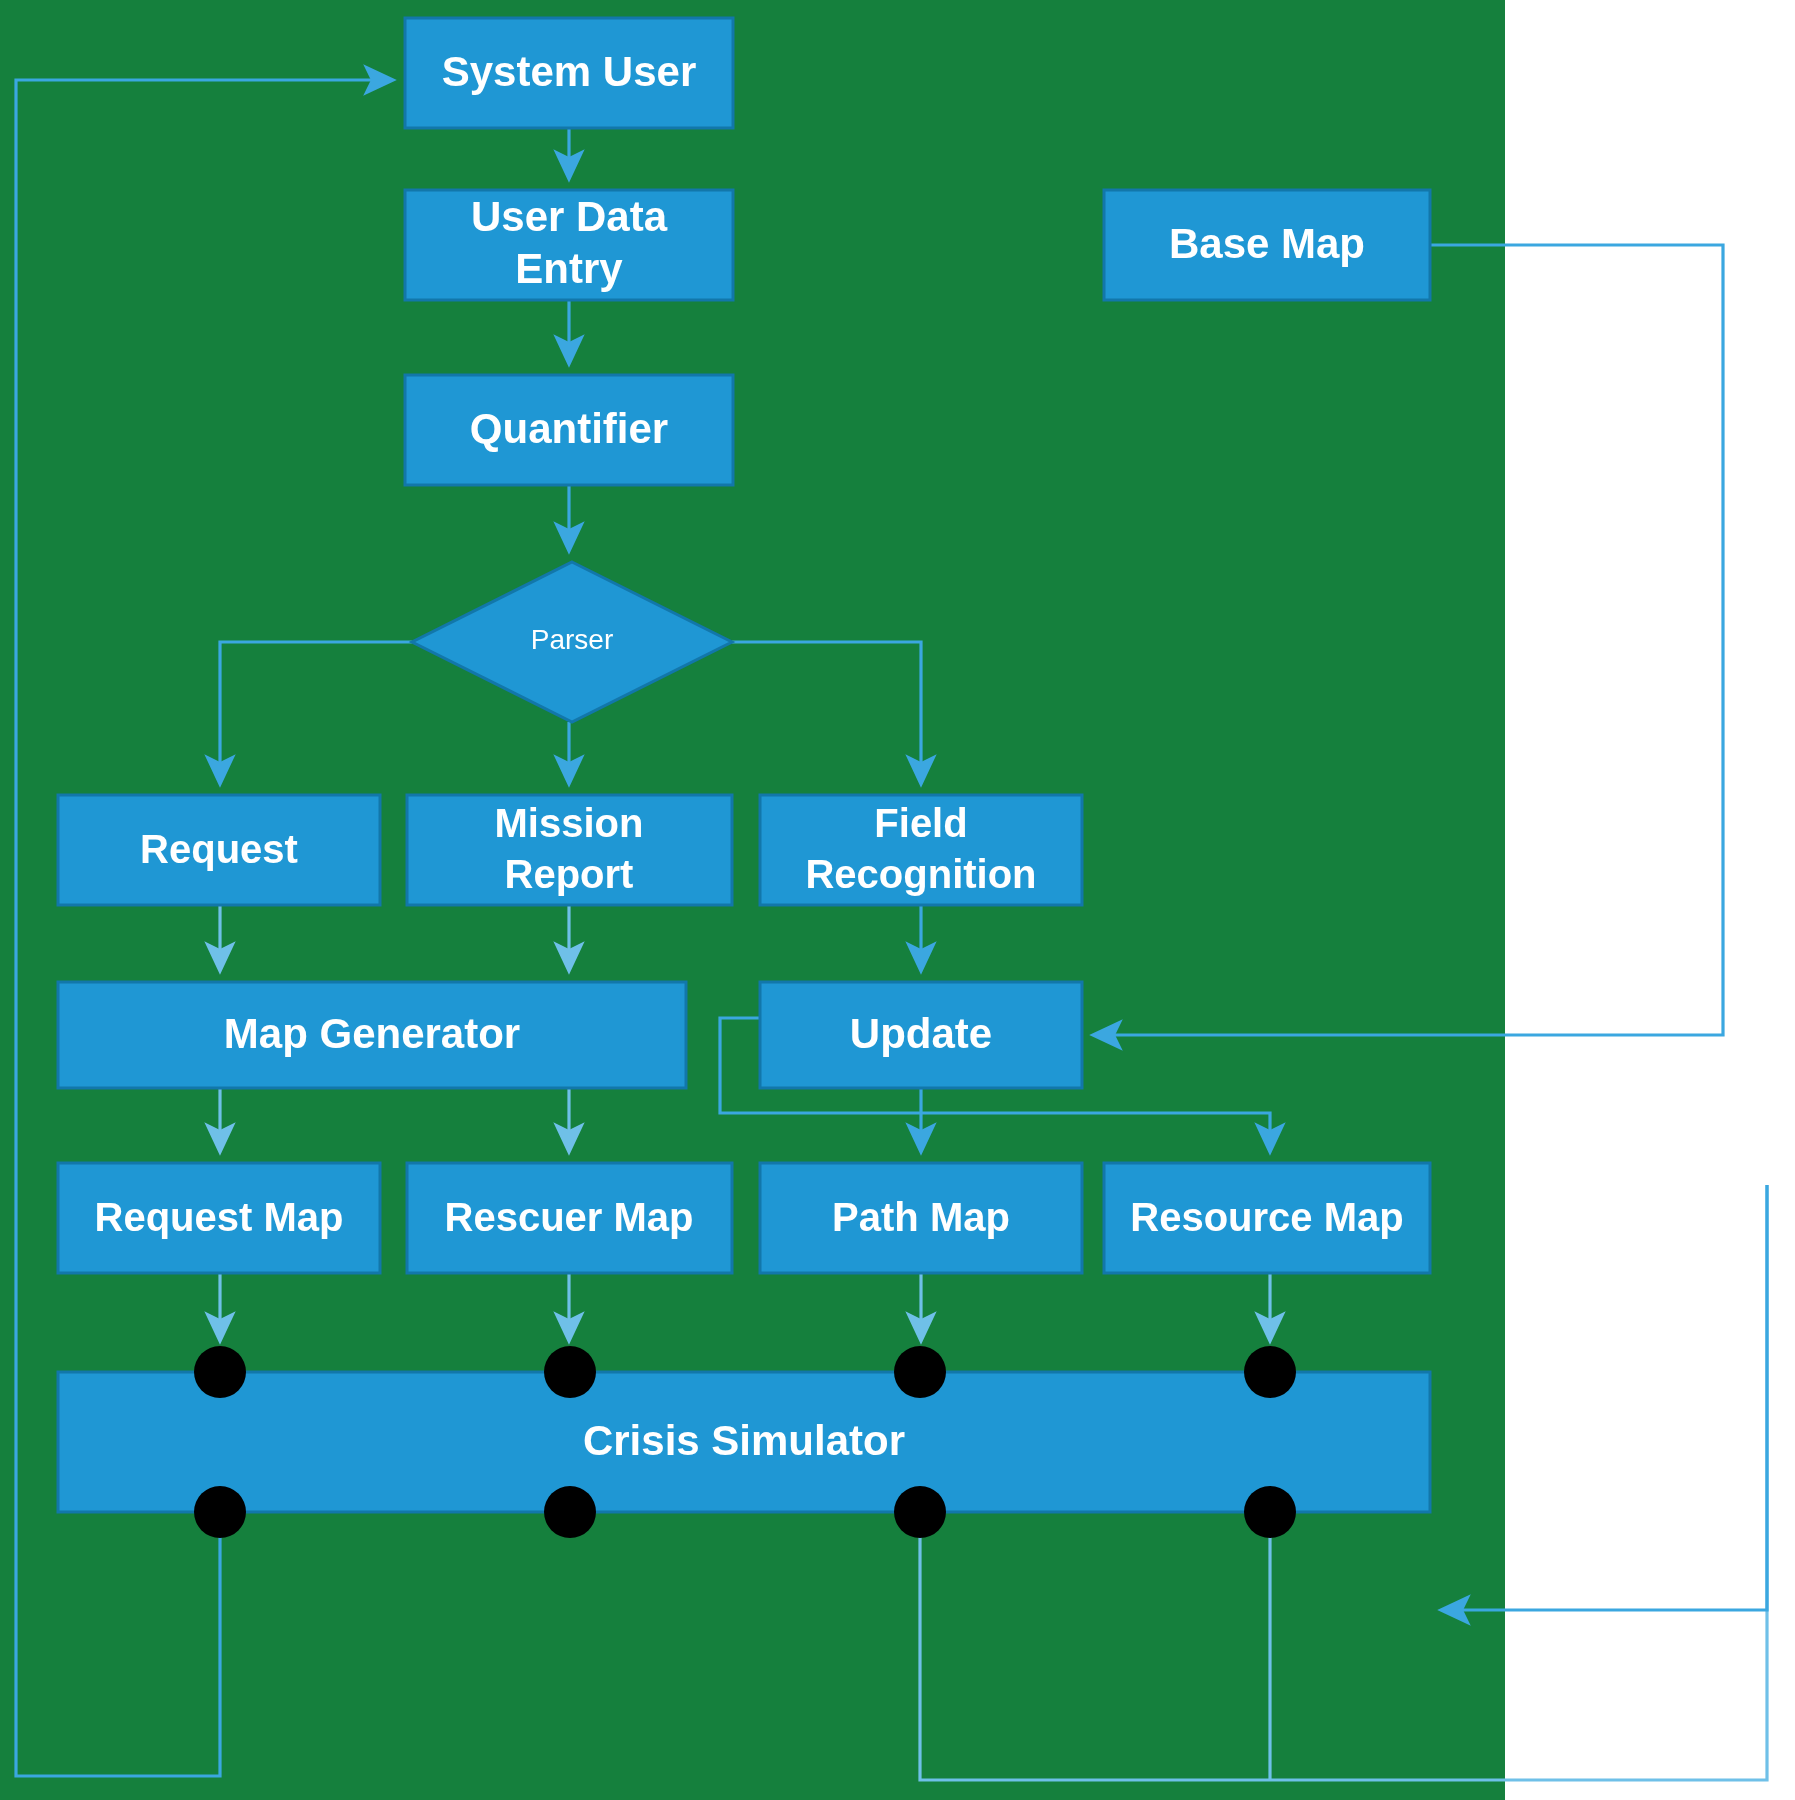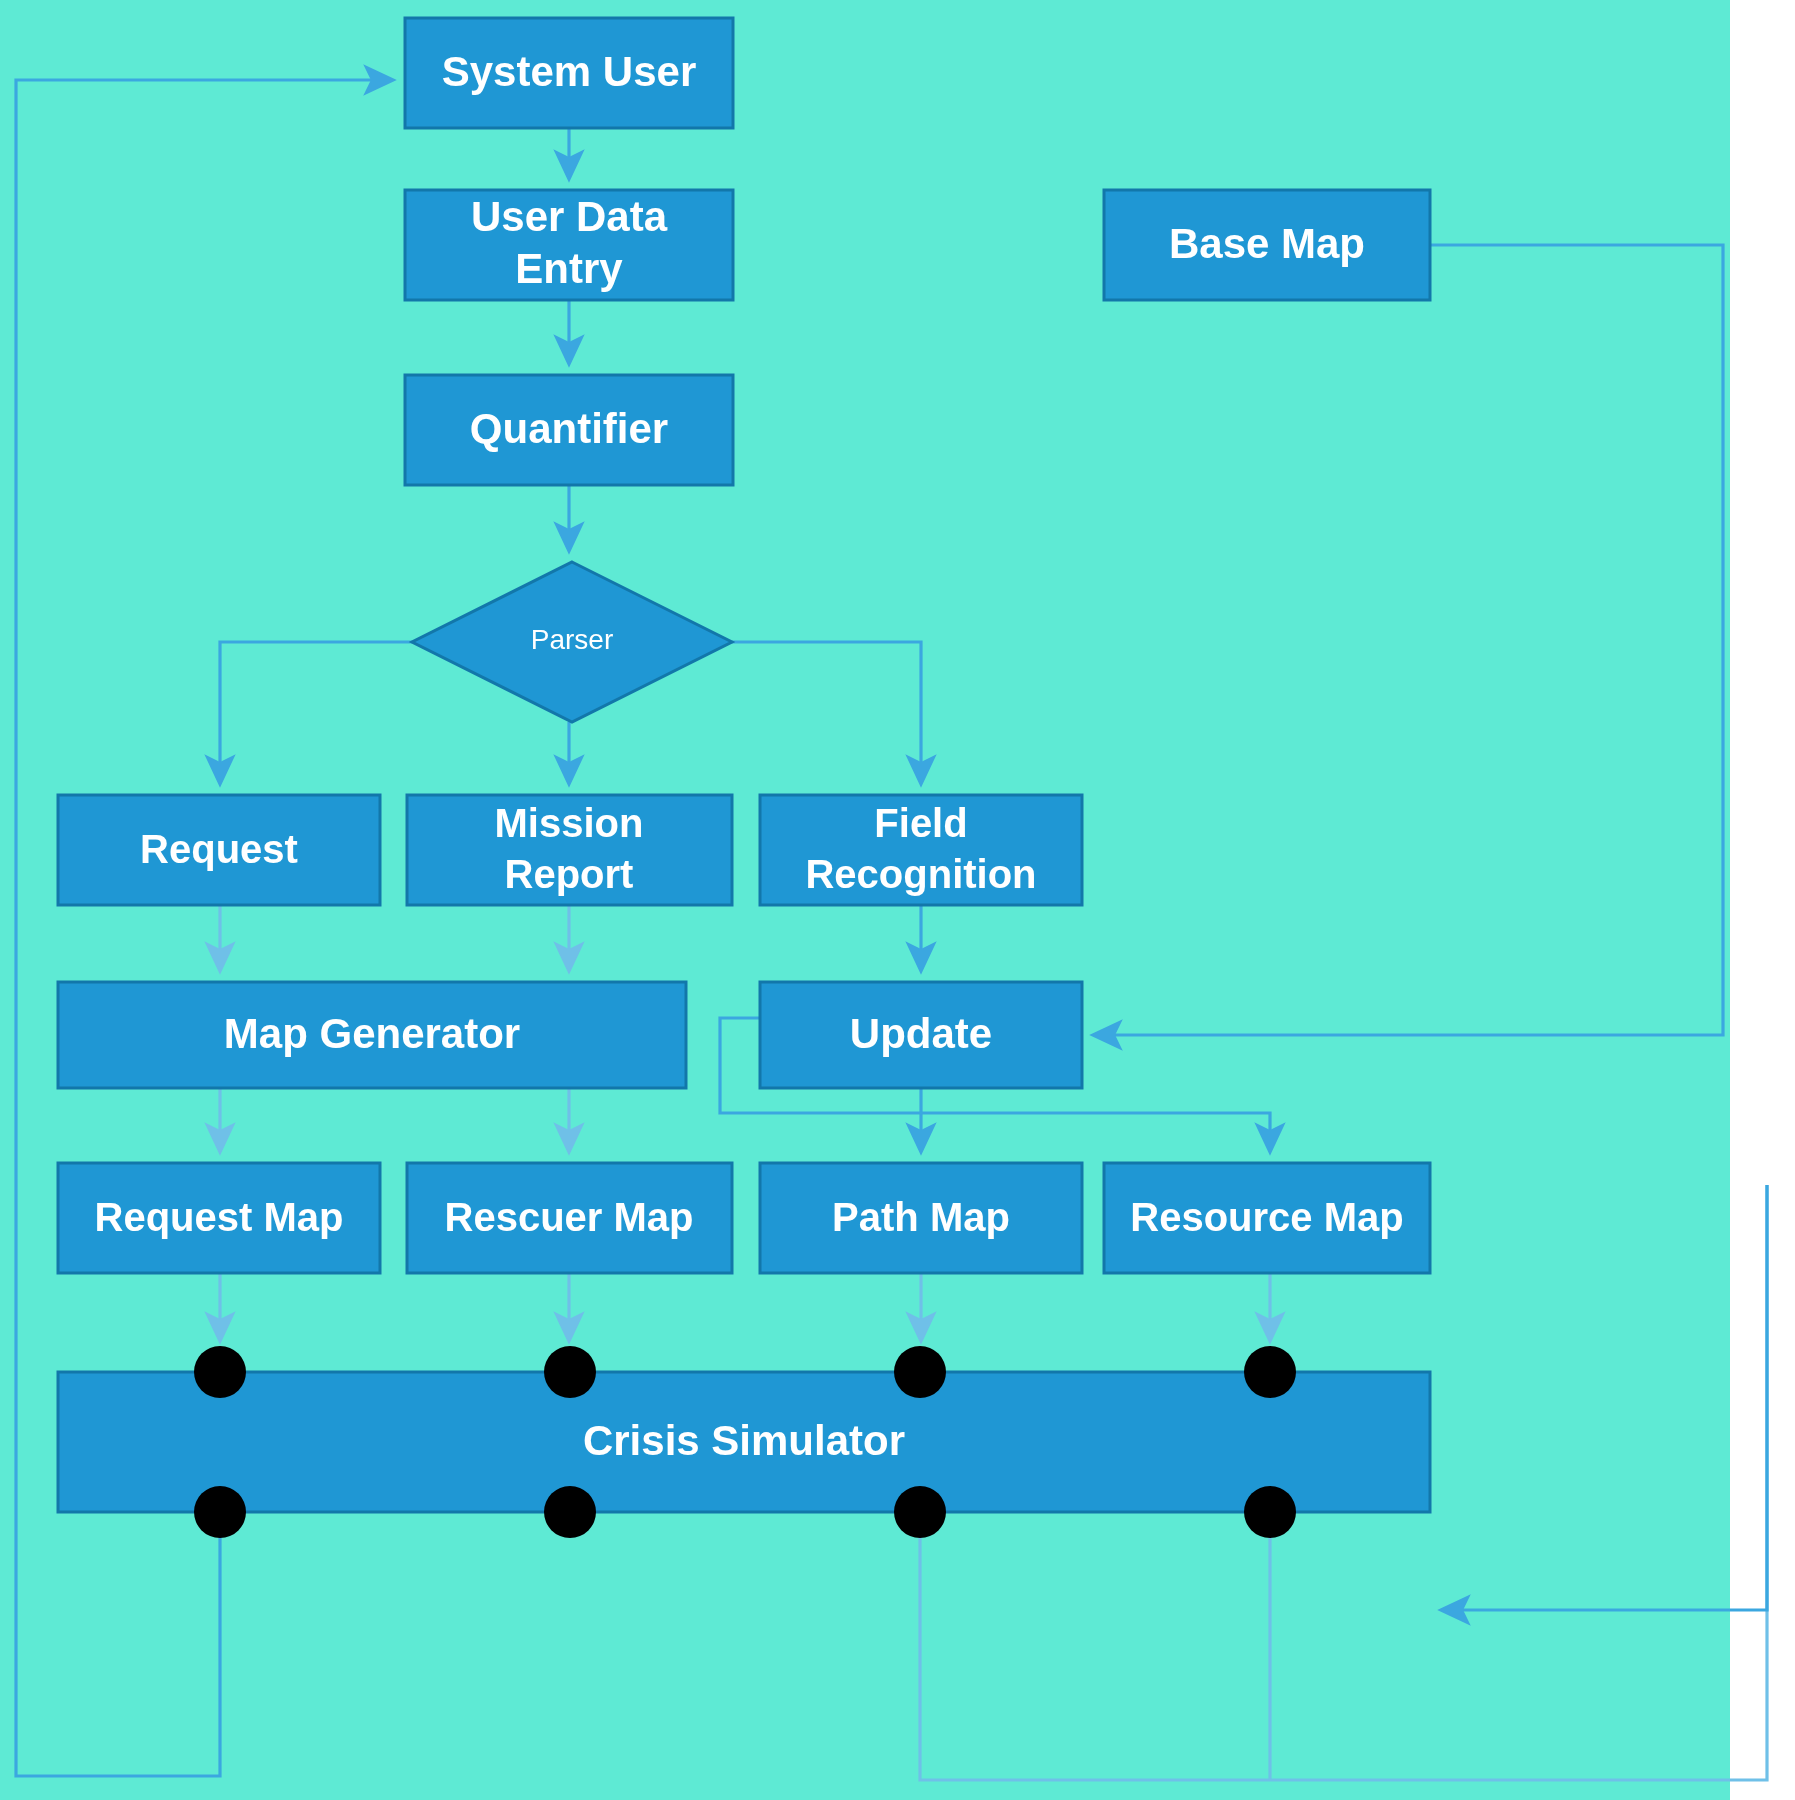--- a/index.html
+++ b/index.html
@@ -8,23 +8,23 @@
     background: #ffffff;
   }
   body {
     width: 1795px;
     height: 1800px;
     font-family: "Liberation Sans", sans-serif;
     overflow: hidden;
   }
   #diagram-root {
     position: relative;
-    width: 1730px;
+    width: 1505px;
     height: 1800px;
-    background: #5eead4;
+    background: #15803d;
   }
   svg.flow {
     position: absolute;
     top: 0;
     left: 0;
     width: 1795px;
     height: 1800px;
     display: block;
   }
   .node-rect {

